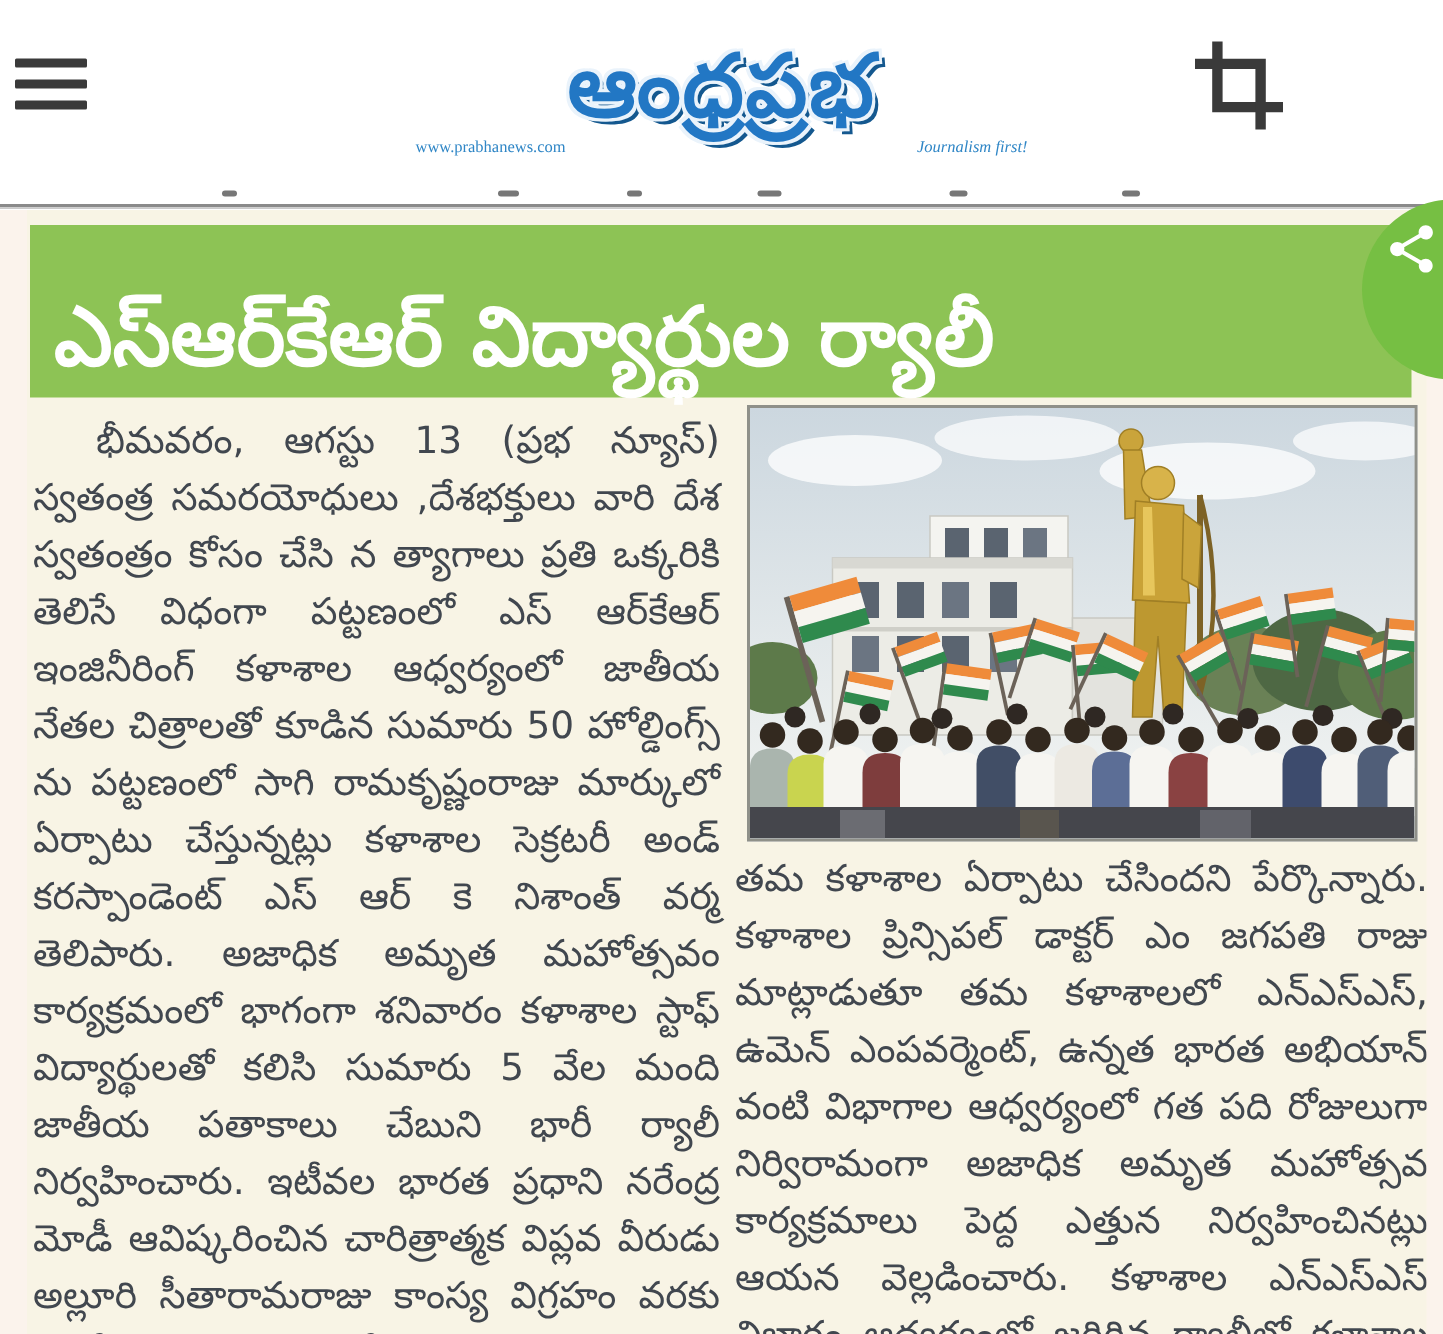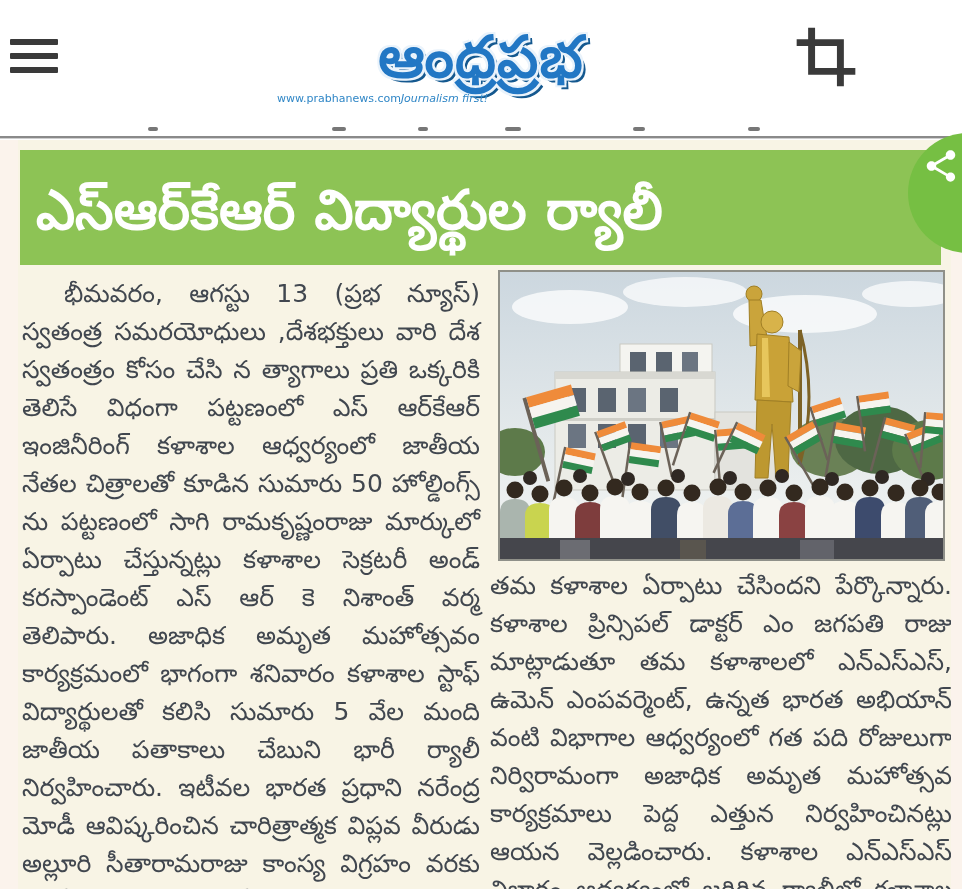--- a/index.html
+++ b/index.html
@@ -13,37 +13,37 @@
 
   
   .header { position:absolute; left:0; top:0; width:962px; height:103px; background:#ffffff; }
   .hamburger { position:absolute; left:10px; top:19px; width:50px; height:40px; cursor:pointer; background:none; border:none; padding:0; }
   .hamburger span { display:block; width:48px; height:6px; background:#3a3a3a; border-radius:1px; margin-bottom:8px; }
   .logo { position:absolute; left:50%; top:0; transform:translateX(-50%); width:420px; text-align:center; cursor:pointer; }
   .logo-title {
     font-size:58px; font-weight:bold; line-height:74px; color:#2277c4; letter-spacing:1px;
     text-shadow:-2px -2px 0 #eaf3fb, 2px -2px 0 #eaf3fb, -2px 2px 0 #eaf3fb, 2px 2px 0 #eaf3fb, 4px 4px 0 #14588f;
   }
-  .logo-row2 { display:flex; justify-content:flex-start; padding:0 6px; margin-top:-2px; font-size:11px; color:#2f86c6; }
+  .logo-row2 { display:flex; justify-content:space-between; padding:0 6px; margin-top:-2px; font-size:11px; color:#2f86c6;font-family:Liberation Serif, serif; }
   .logo-tagline { font-style:italic; }
   .crop-btn { position:absolute; left:793px; top:5px; width:66px; height:66px; background:none; border:none; padding:0; cursor:pointer; }
 
   
   .remnants { position:absolute; left:0; top:103px; width:962px; height:12px; overflow:hidden; }
   .remnants i { position:absolute; top:4px; height:4px; background:#777; border-radius:2px; }
   .rule { position:absolute; left:0; top:116px; width:962px; height:3px; background:#8a8a8a; border-bottom:1px solid #cfcfcf; }
 
   
   .content { position:absolute; left:0; top:120px; width:962px; height:769px; background:#f8f4e5; }
   .content::before { content:""; position:absolute; left:0; top:0; width:18px; height:100%; background:#fbf3ec; }
   .content::after  { content:""; position:absolute; right:0; top:0; width:11px; height:100%; background:#fbf3ec; }
 
   .headline-band { position:absolute; left:20px; top:10px; width:921px; height:115px; background:#8dc355; z-index:2; }
   .headline-band h1 {
-    margin:0; padding:10px 0 0 16px; font-size:55px; line-height:100px;
+    margin:0; padding:24px 0 0 16px; font-size:55px; line-height:100px;
     font-weight:600; color:#ffffff; white-space:nowrap; overflow:hidden;
   }
   .share-fab {
     position:absolute; left:908px; top:-7px; width:120px; height:120px; border-radius:50%;
     background:#76bf43; border:none; padding:0; cursor:pointer; z-index:3;
   }
   .share-fab svg { position:absolute; left:14px; top:14px; }
 
   .body-text { font-size:25px; line-height:38px; color:#41474f; text-align:justify; margin:0; }
   .dateline { font-weight:normal; }

